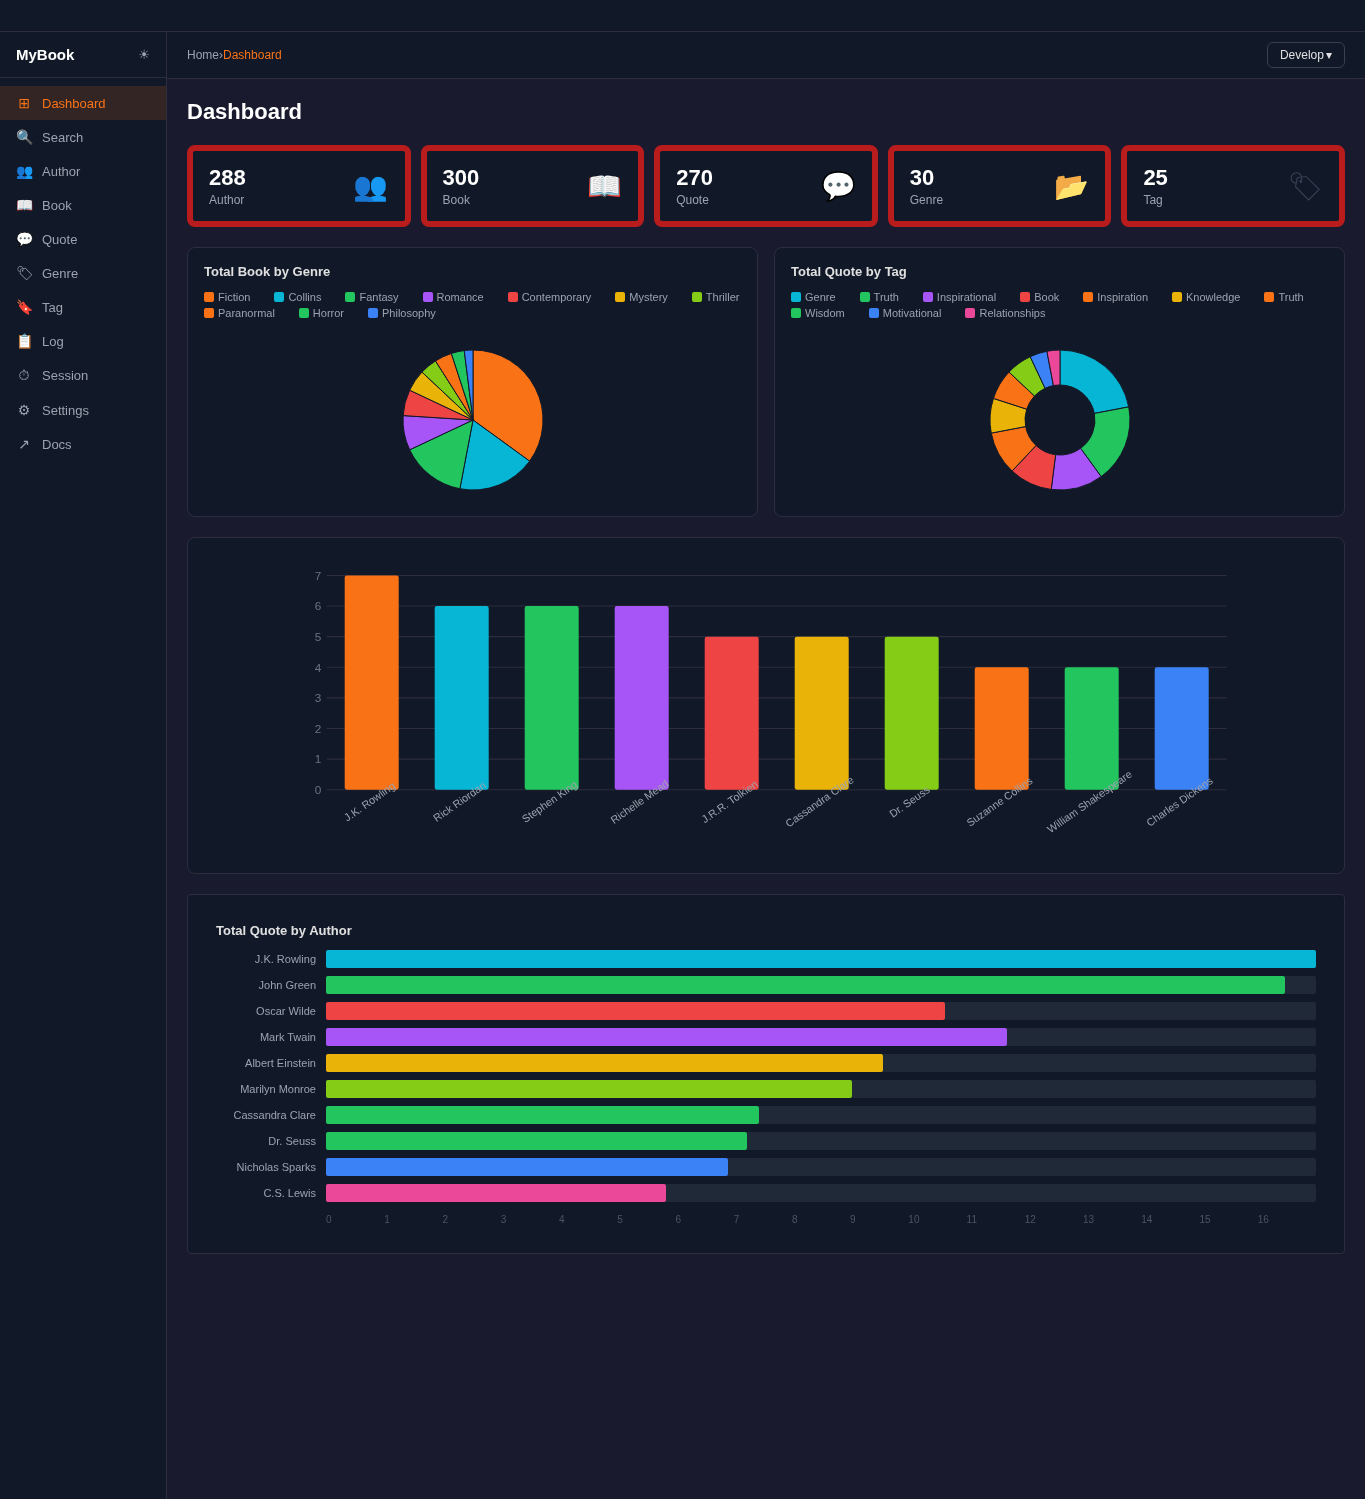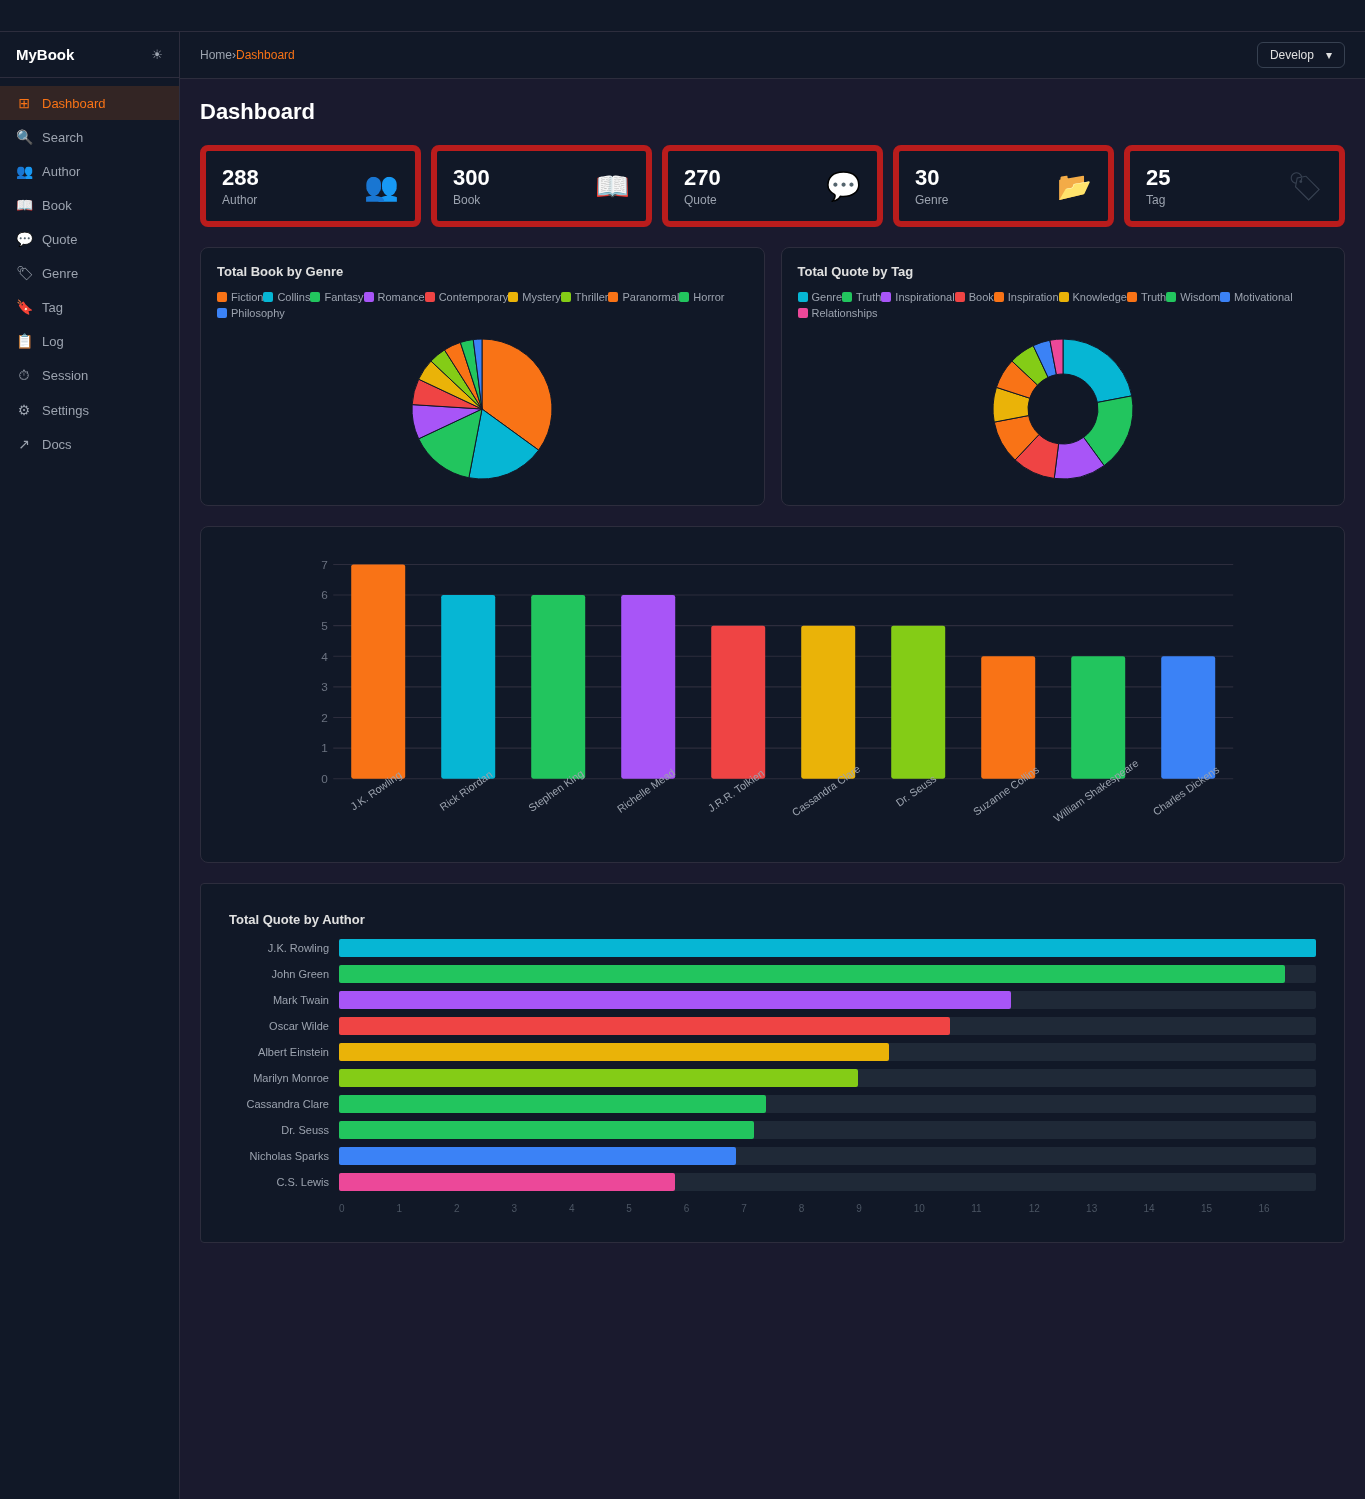--- a/index.html
+++ b/index.html
@@ -5,52 +5,52 @@
     * { box-sizing: border-box; margin: 0; padding: 0; }
     body { background: #1a1a2e; color: #e0e0e0; font-family: -apple-system, BlinkMacSystemFont, 'Segoe UI', sans-serif; font-size: 13px; display: flex; flex-direction: column; height: 100vh; overflow: hidden; }
     
     
     .top-bar { background: #111827; height: 32px; display: flex; align-items: center; padding: 0 12px; border-bottom: 1px solid #2d2d3d; flex-shrink: 0; }
     
     
     .app { display: flex; flex: 1; overflow: hidden; }
     
     
-    .sidebar { width: 180px; background: #111827; border-right: 1px solid #2d2d3d; display: flex; flex-direction: column; flex-shrink: 0; }
+    .sidebar { width: 167px; background: #111827; border-right: 1px solid #2d2d3d; display: flex; flex-direction: column; flex-shrink: 0; }
     .sidebar-brand { padding: 14px 16px; display: flex; align-items: center; justify-content: space-between; border-bottom: 1px solid #2d2d3d; }
     .sidebar-brand-name { font-weight: 700; font-size: 15px; color: #fff; }
     .sidebar-nav { padding: 8px 0; flex: 1; overflow-y: auto; }
     .nav-item { display: flex; align-items: center; gap: 10px; padding: 9px 16px; cursor: pointer; color: #9ca3af; font-size: 13px; border-radius: 0; transition: background 0.15s; }
     .nav-item.active { background: rgba(249,115,22,0.15); color: #f97316; }
     .nav-icon { font-size: 14px; width: 16px; text-align: center; }
     
     
     .header-bar { background: #111827; border-bottom: 1px solid #2d2d3d; padding: 10px 20px; display: flex; align-items: center; justify-content: space-between; flex-shrink: 0; }
     .breadcrumb { display: flex; align-items: center; color: #9ca3af; font-size: 12px; }
     .breadcrumb .current { color: #f97316; }
-    .develop-btn { background: transparent; border: 1px solid #374151; color: #e0e0e0; padding: 5px 12px; border-radius: 6px; cursor: pointer; font-size: 12px; display: flex; align-items: center; gap: 12px; }
+    .develop-btn { background: transparent; border: 1px solid #374151; color: #e0e0e0; padding: 5px 12px; border-radius: 6px; cursor: pointer; font-size: 12px; display: flex; align-items: center; gap: 2px; }
     
     
     .main { flex: 1; overflow-y: auto; background: #1a1a2e; padding: 20px; }
     .page-title { font-size: 22px; font-weight: 700; color: #fff; margin-bottom: 20px; }
     
     
     .stats-row { display: flex; gap: 10px; margin-bottom: 20px; }
     .stat-card { flex: 1; background: #111827; border: 6px solid #b91c1c; border-radius: 8px; padding: 14px 16px; display: flex; align-items: center; justify-content: space-between; }
     .stat-number { font-size: 22px; font-weight: 700; color: #fff; }
     .stat-label { font-size: 12px; color: #9ca3af; margin-top: 2px; }
     .stat-icon { font-size: 28px; color: #374151; }
     
     
     .charts-row { display: flex; gap: 16px; margin-bottom: 20px; }
     .chart-card { flex: 1; background: #111827; border: 1px solid #2d2d3d; border-radius: 8px; padding: 16px; }
     .chart-title { font-size: 13px; font-weight: 600; color: #e0e0e0; margin-bottom: 12px; }
     
     
-    .pie-legend { display: flex; flex-wrap: wrap; gap: 4px 0; margin-bottom: 10px; }
+    .pie-legend { display: flex; flex-wrap: wrap; gap: 4px 24px; margin-bottom: 21px; }
     .legend-item { display: flex; align-items: center; gap: 4px; font-size: 11px; color: #9ca3af; }
     .legend-dot { width: 10px; height: 10px; border-radius: 2px; flex-shrink: 0; }
     
     
     .pie-container { display: flex; justify-content: center; }
     
     
     .bar-chart-card { background: #111827; border: 1px solid #2d2d3d; border-radius: 8px; padding: 16px; margin-bottom: 20px; }
     
     
@@ -350,29 +350,29 @@
         <div class="hbar-fill" style="width:100%;background:#06b6d4"></div>
       </div>
     </div>
             <div class="hbar-row">
       <div class="hbar-label">John Green</div>
       <div class="hbar-track">
         <div class="hbar-fill" style="width:96.875%;background:#22c55e"></div>
       </div>
     </div>
             <div class="hbar-row">
+      <div class="hbar-label">Oscar Wilde</div>
+      <div class="hbar-track">
+        <div class="hbar-fill" style="width:62.5%;background:#ef4444"></div>
+      </div>
+    </div>
+            <div class="hbar-row">
       <div class="hbar-label">Mark Twain</div>
       <div class="hbar-track">
         <div class="hbar-fill" style="width:68.75%;background:#a855f7"></div>
-      </div>
-    </div>
-            <div class="hbar-row">
-      <div class="hbar-label">Oscar Wilde</div>
-      <div class="hbar-track">
-        <div class="hbar-fill" style="width:62.5%;background:#ef4444"></div>
       </div>
     </div>
             <div class="hbar-row">
       <div class="hbar-label">Albert Einstein</div>
       <div class="hbar-track">
         <div class="hbar-fill" style="width:56.25%;background:#eab308"></div>
       </div>
     </div>
             <div class="hbar-row">
       <div class="hbar-label">Marilyn Monroe</div>

